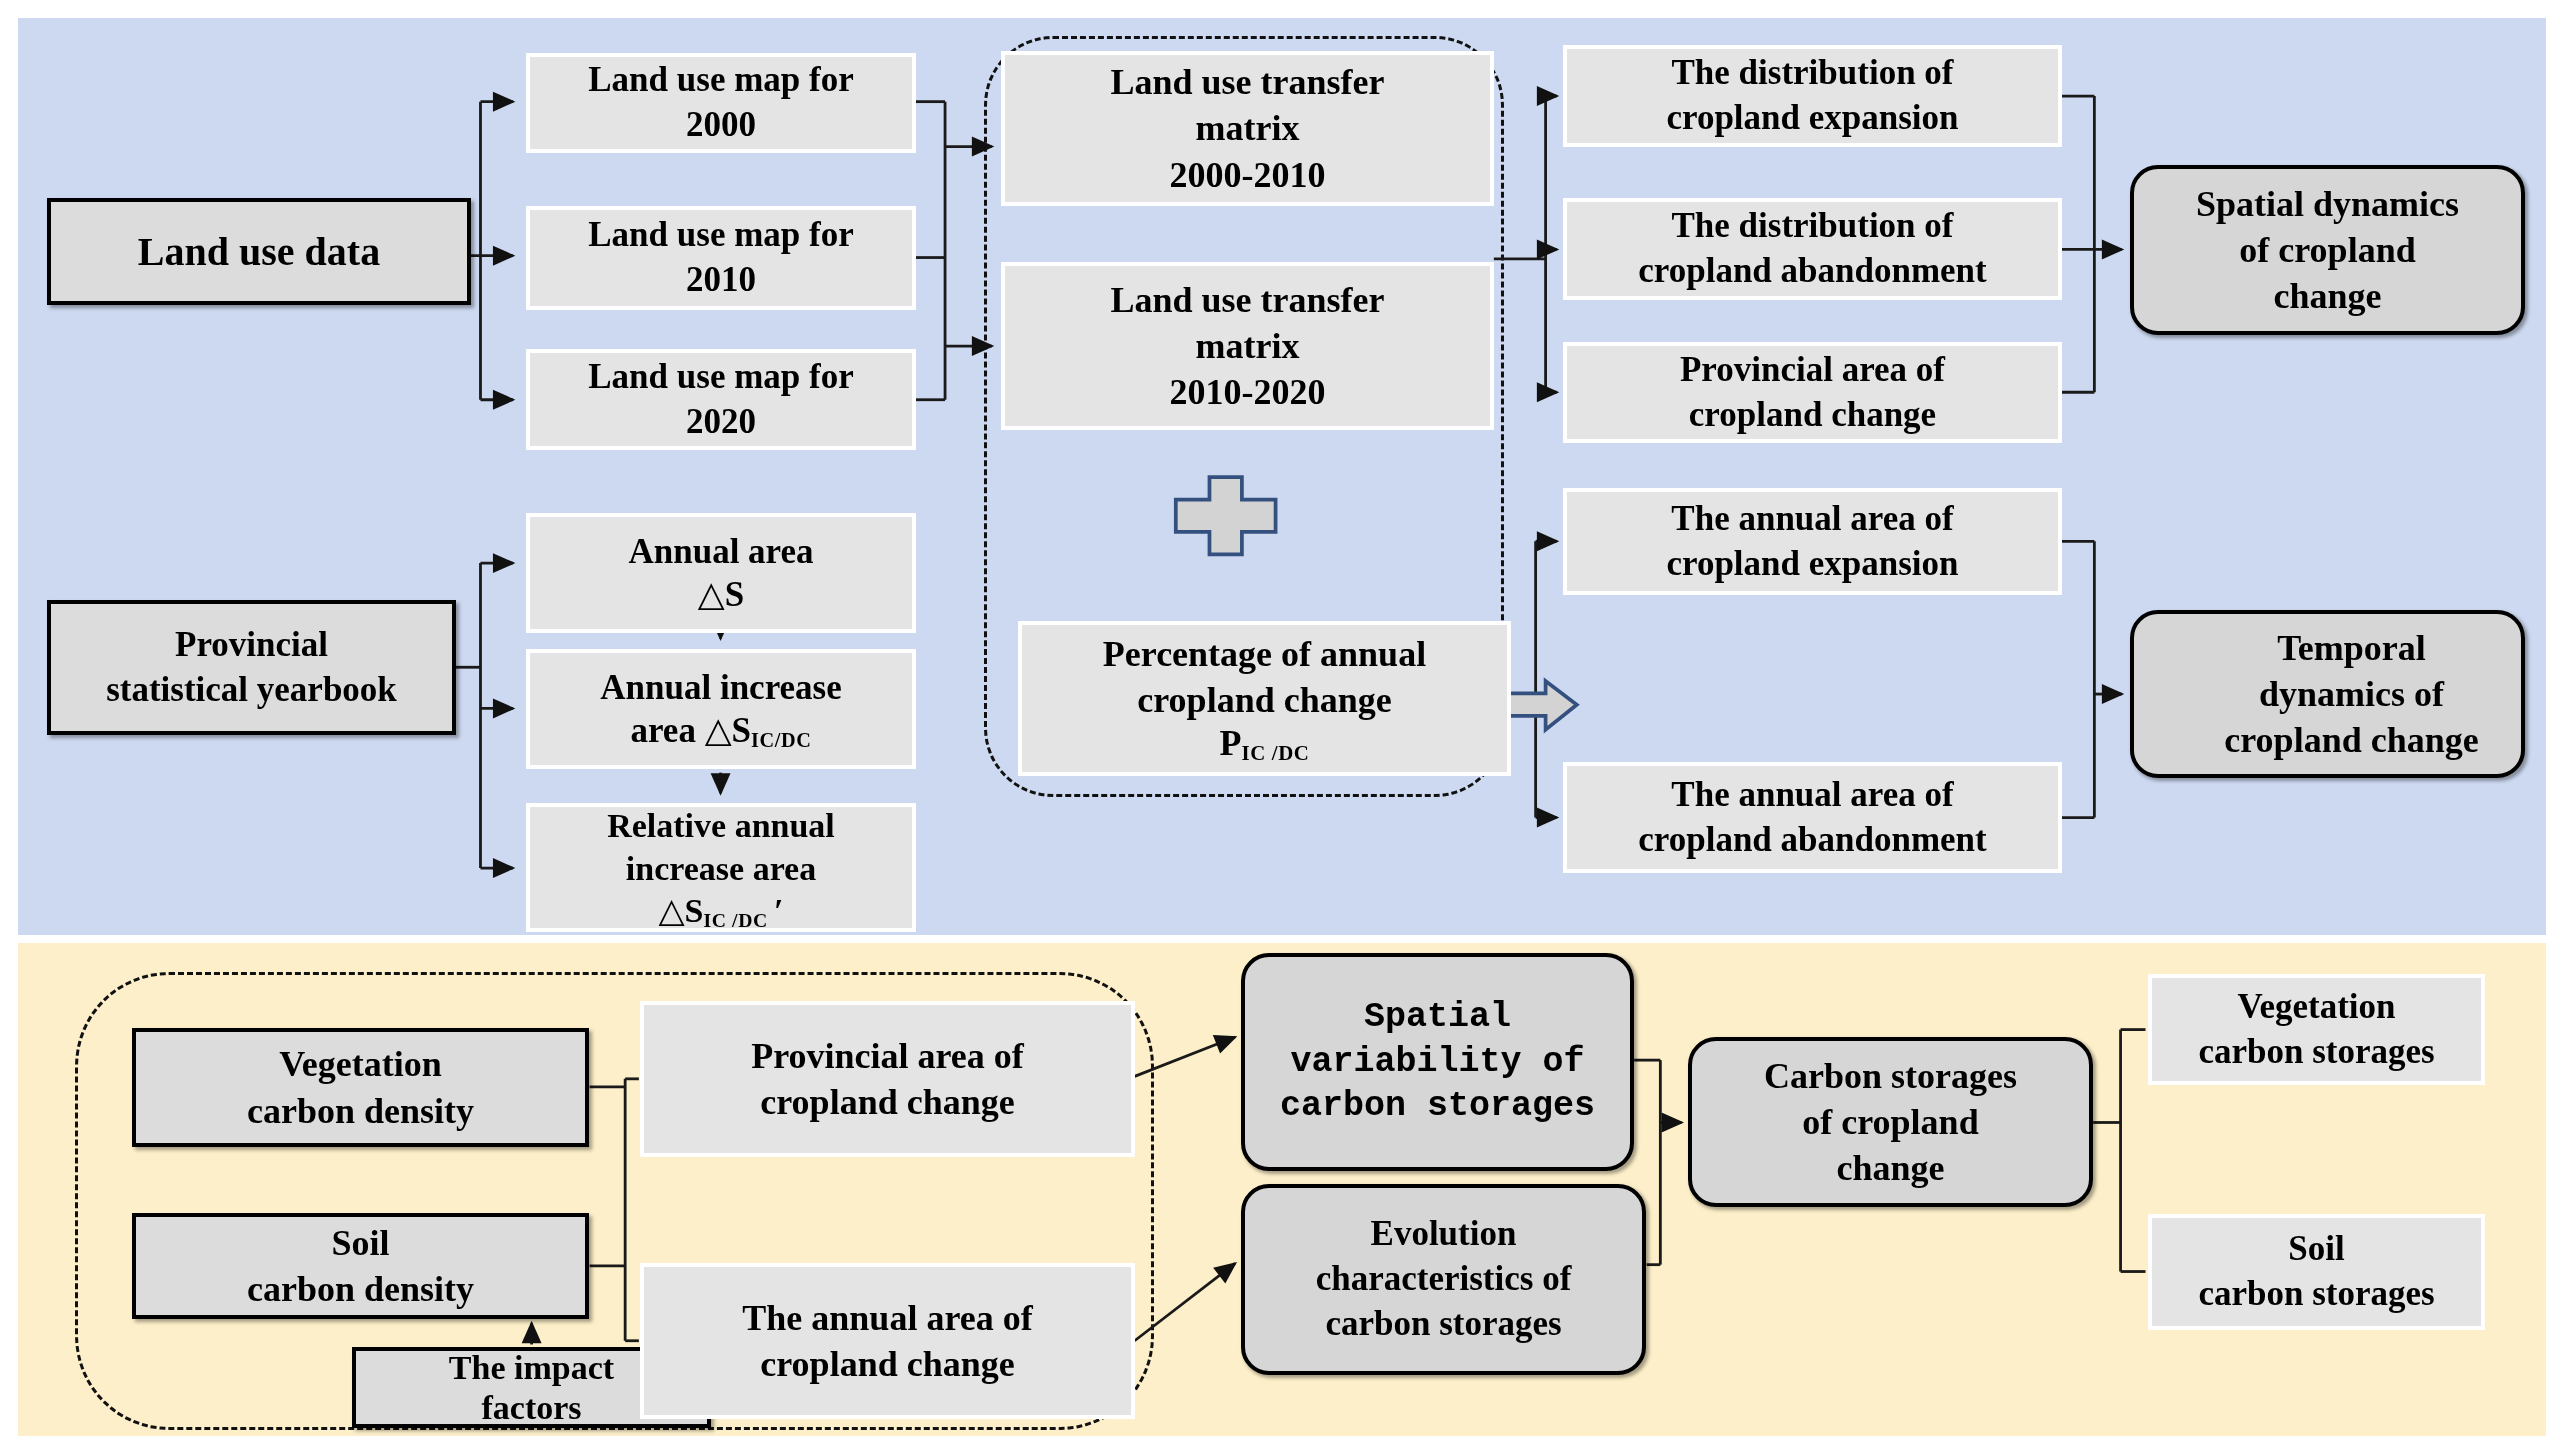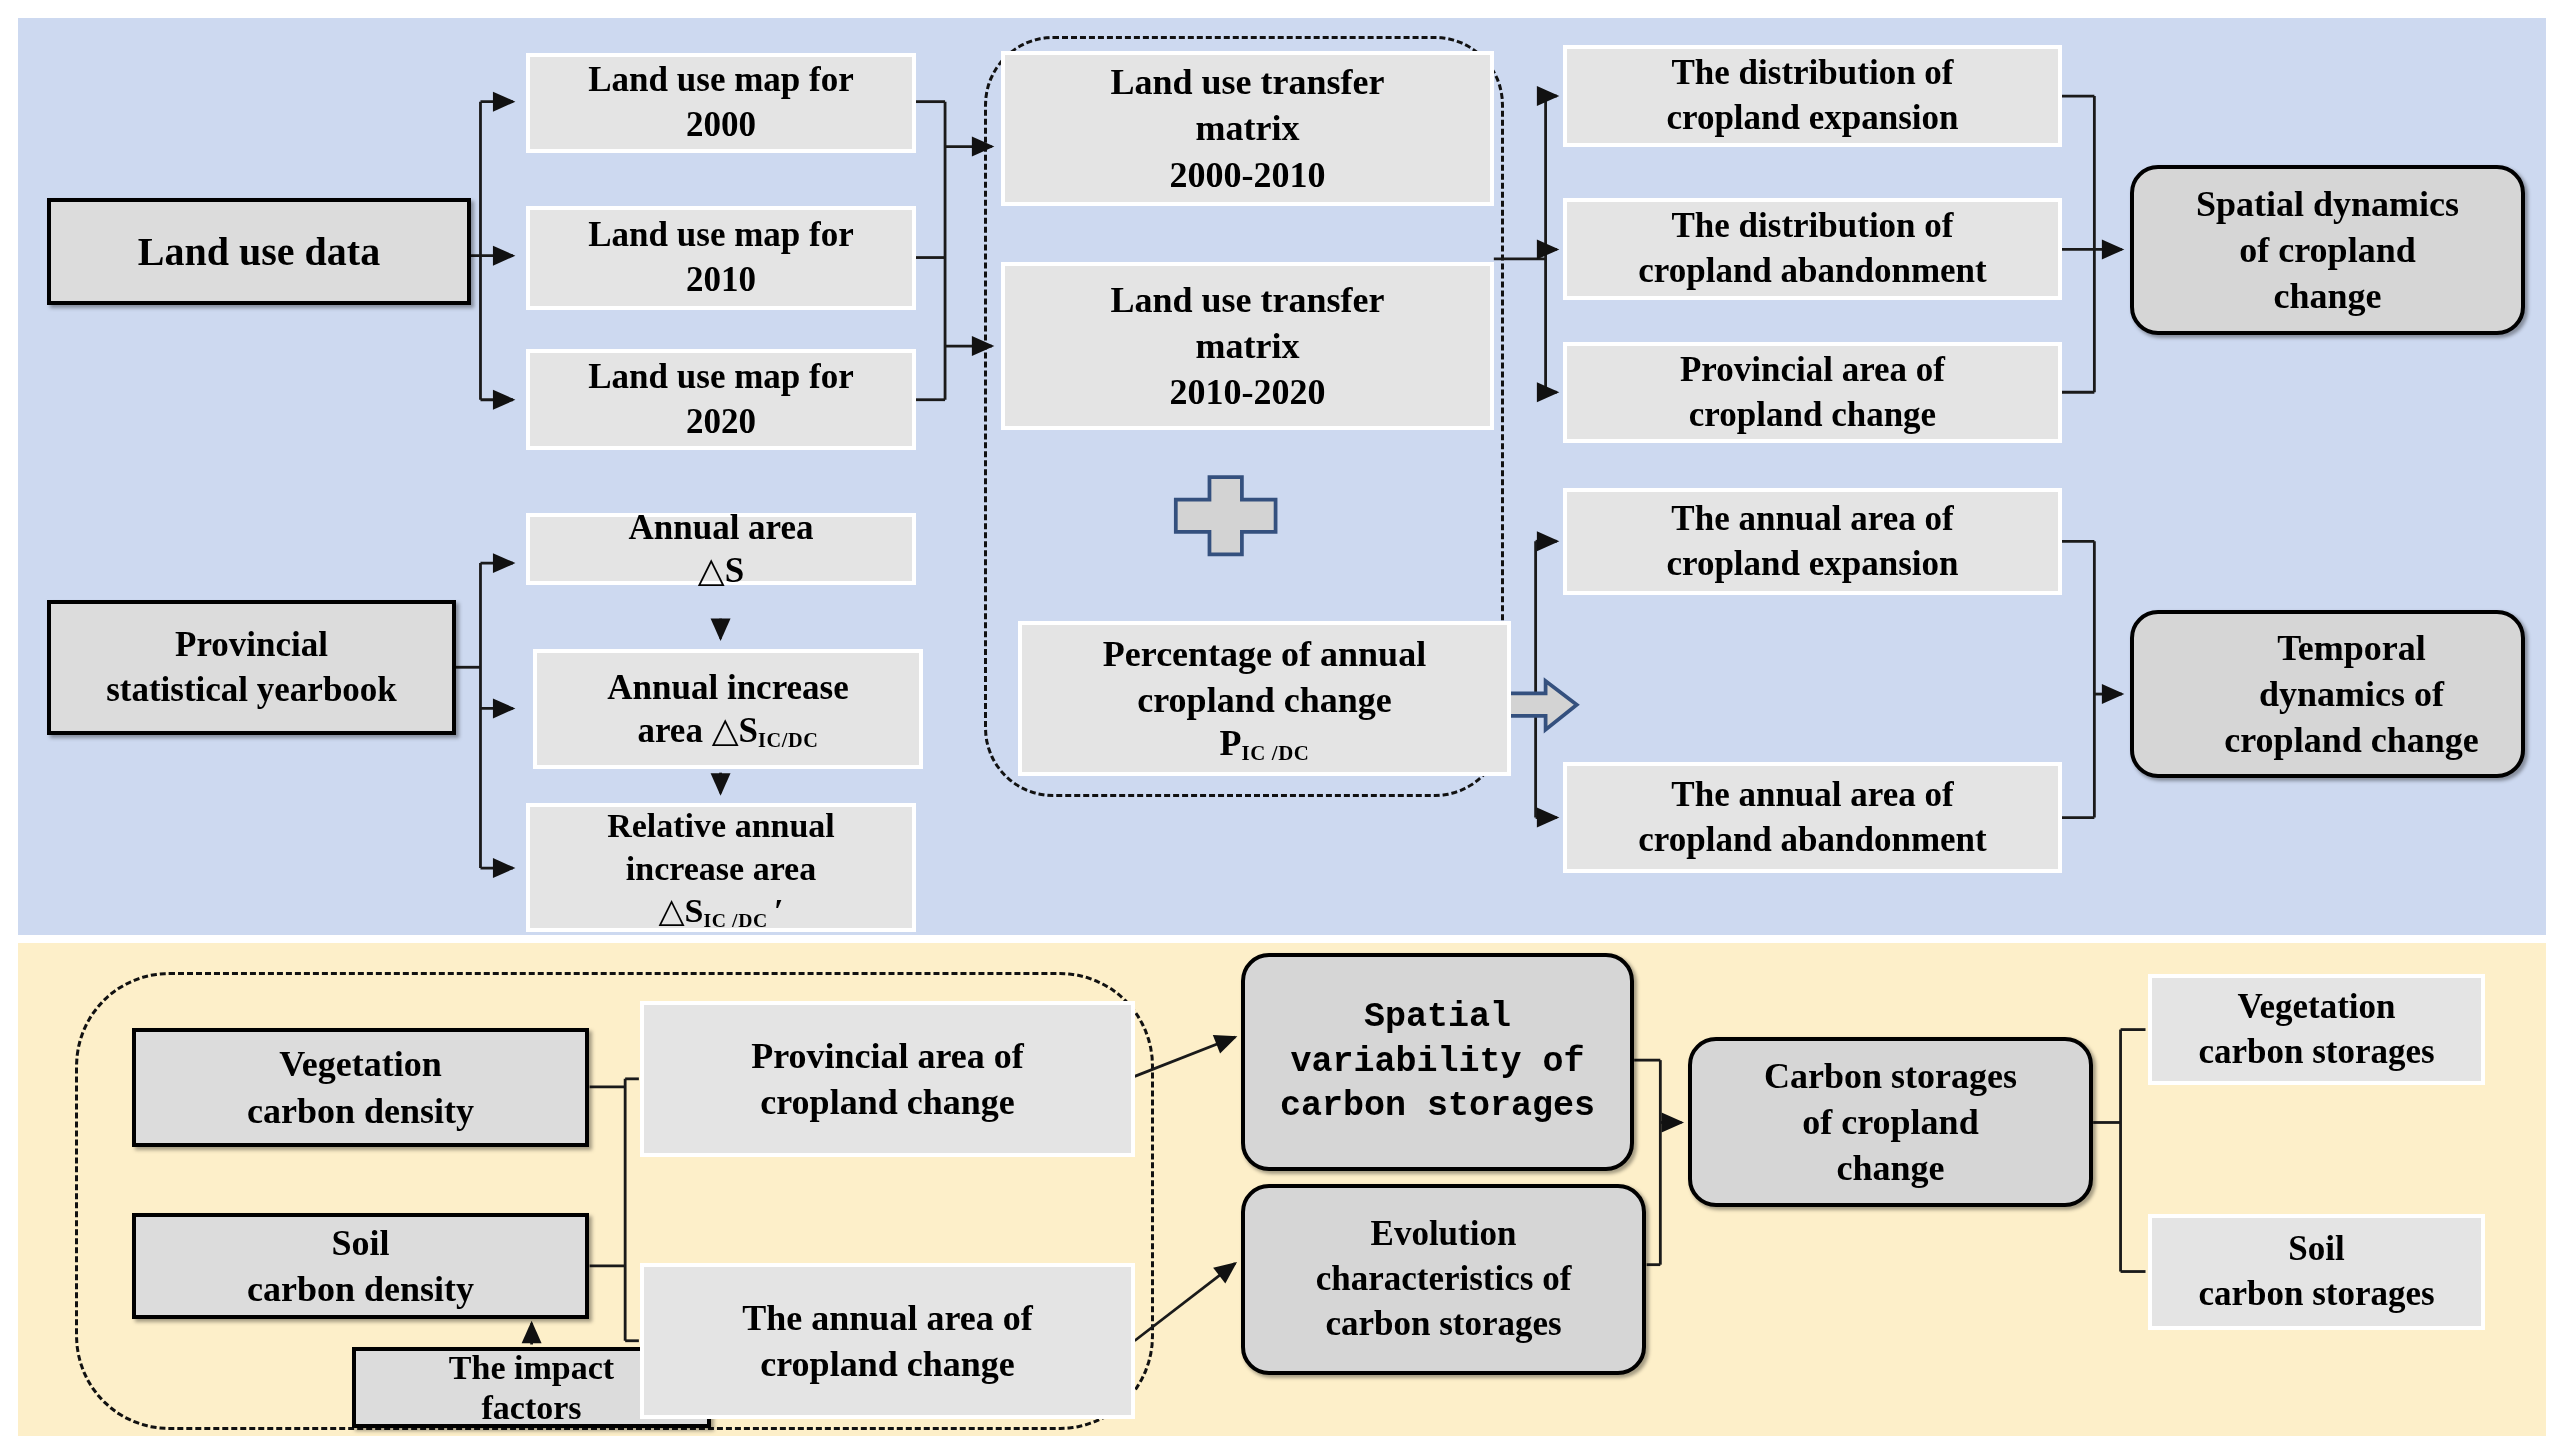--- a/index.html
+++ b/index.html
@@ -121,26 +121,26 @@
 
   <div class="box dark" style="left:47px;top:198px;width:424px;height:107px;font-size:40px;">Land use data</div>
 
   <div class="box light" style="left:526px;top:53px;width:390px;height:100px;">Land use map for
 2000</div>
   <div class="box light" style="left:526px;top:206px;width:390px;height:104px;">Land use map for
 2010</div>
   <div class="box light" style="left:526px;top:349px;width:390px;height:101px;">Land use map for
 2020</div>
 
-  <div class="box light" style="left:526px;top:513px;width:390px;height:72px;align-items:center;">
+  <div class="box light" style="left:526px;top:513px;width:390px;height:120px;align-items:center;">
     <div>Annual area</div>
     <div class="formula"><span>△S</span><sub></sub></div>
   </div>
 
-  <div class="box light" style="left:526px;top:649px;width:390px;height:120px;margin-left:7px;">
+  <div class="box light" style="left:526px;top:649px;width:390px;height:120px;">
     <div>Annual increase</div>
     <div class="formula"><span>area </span><span>△S</span><sub>IC/DC</sub></div>
   </div>
 
   <div class="box light" style="left:526px;top:803px;width:390px;height:129px;font-size:34px;">
     <div>Relative annual
 increase area</div>
     <div class="formula"><span>△S</span><sub>IC /DC</sub><span class="prime">′</span></div>
   </div>
 

